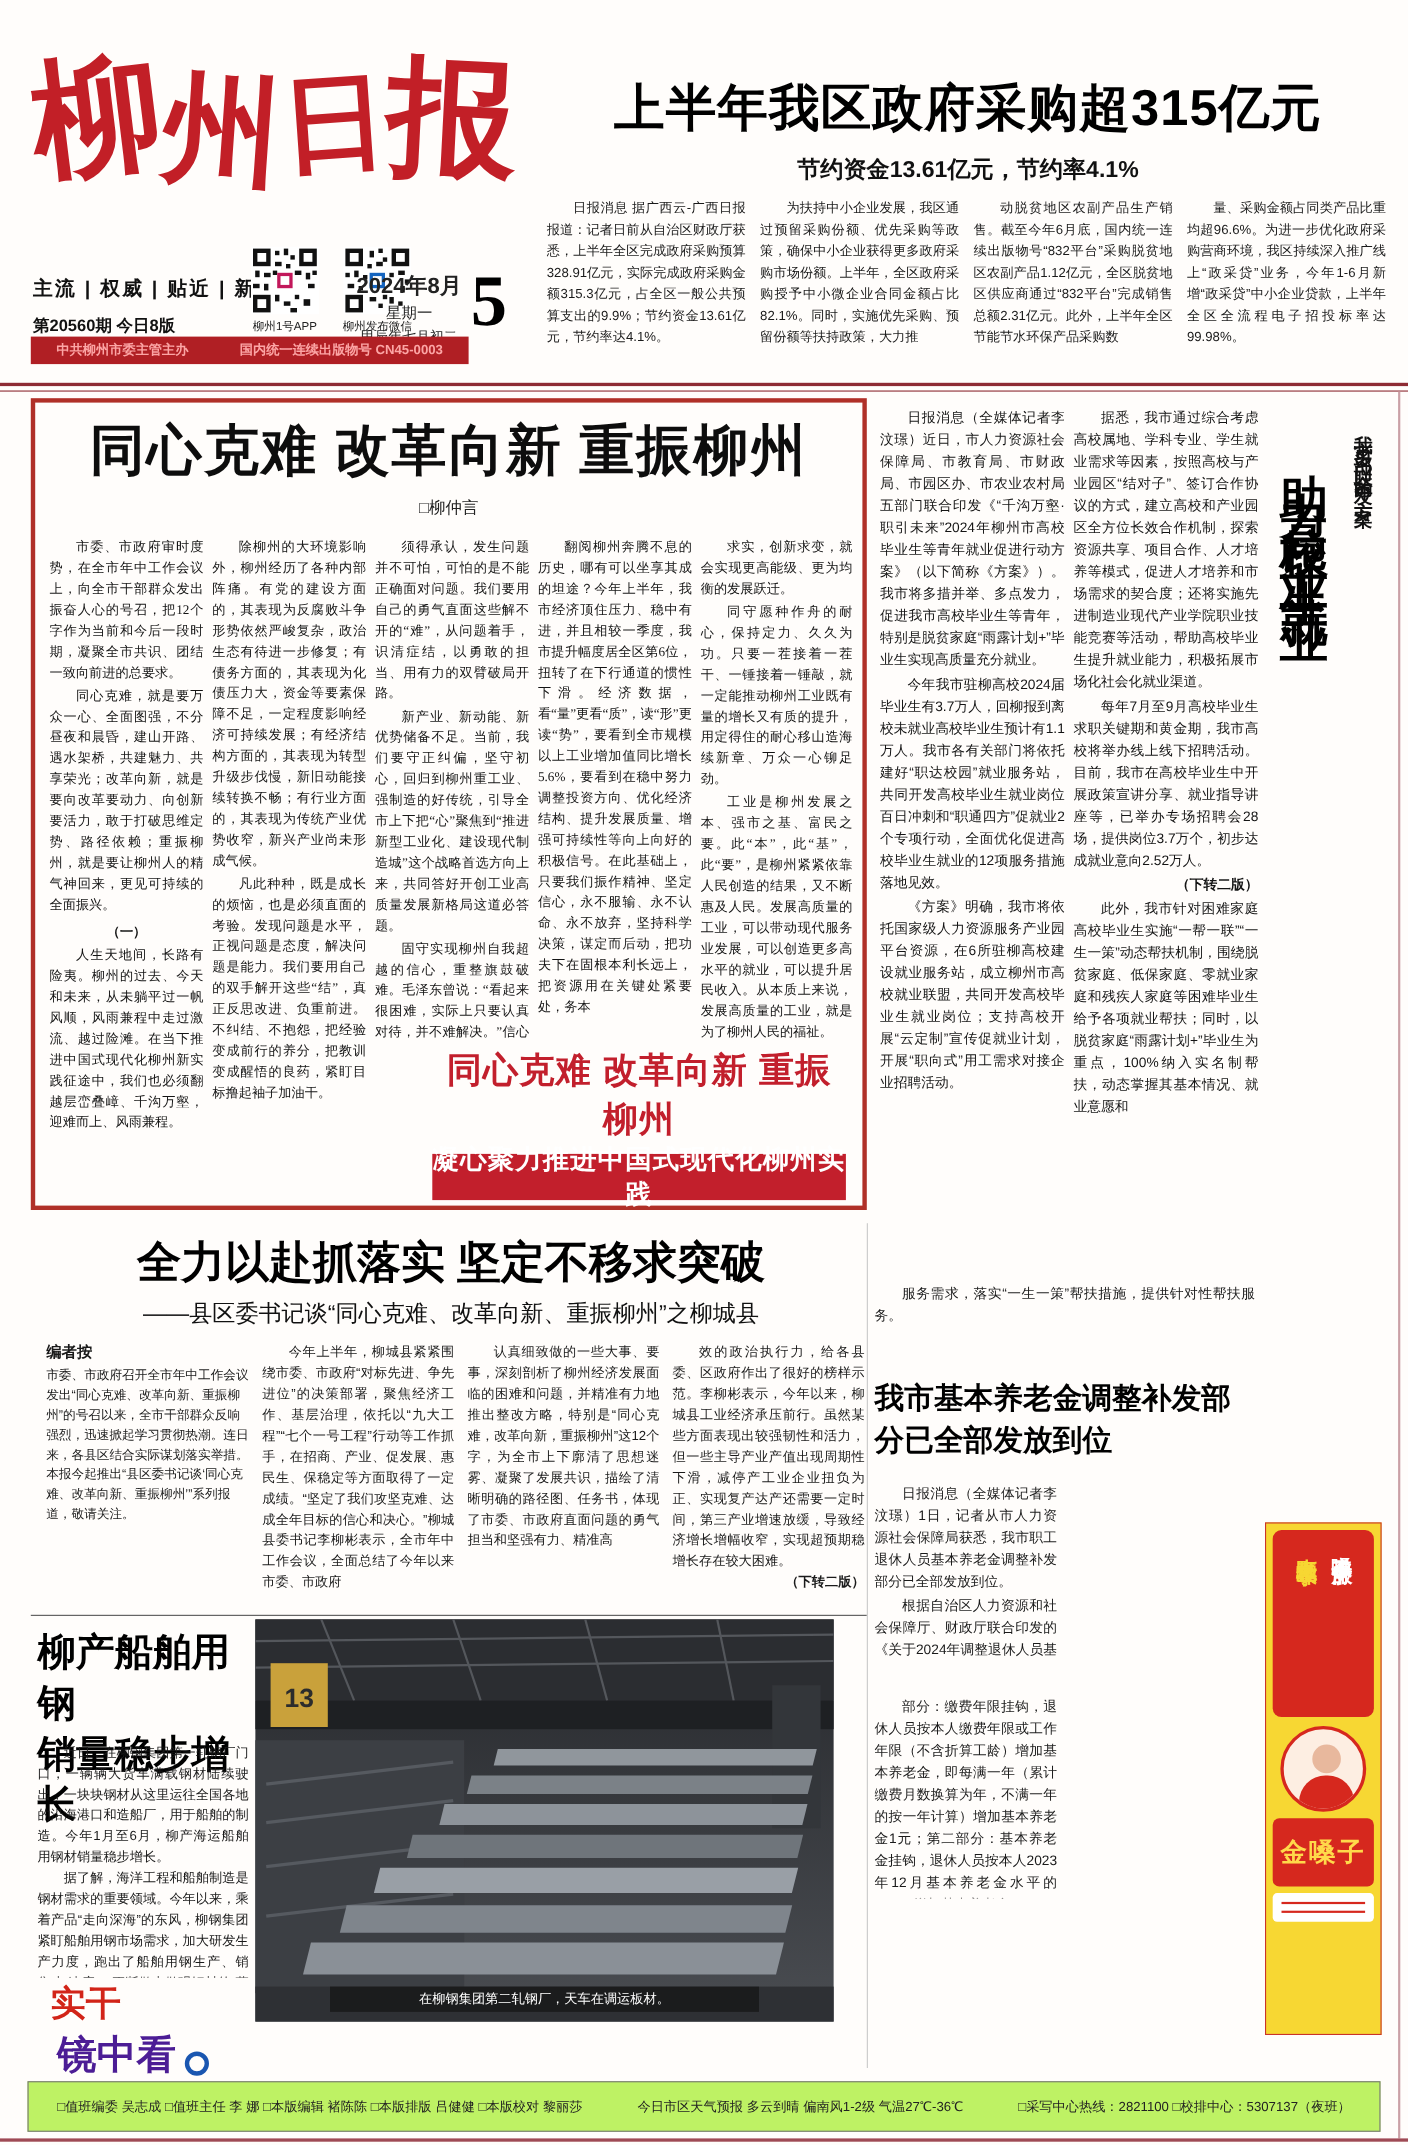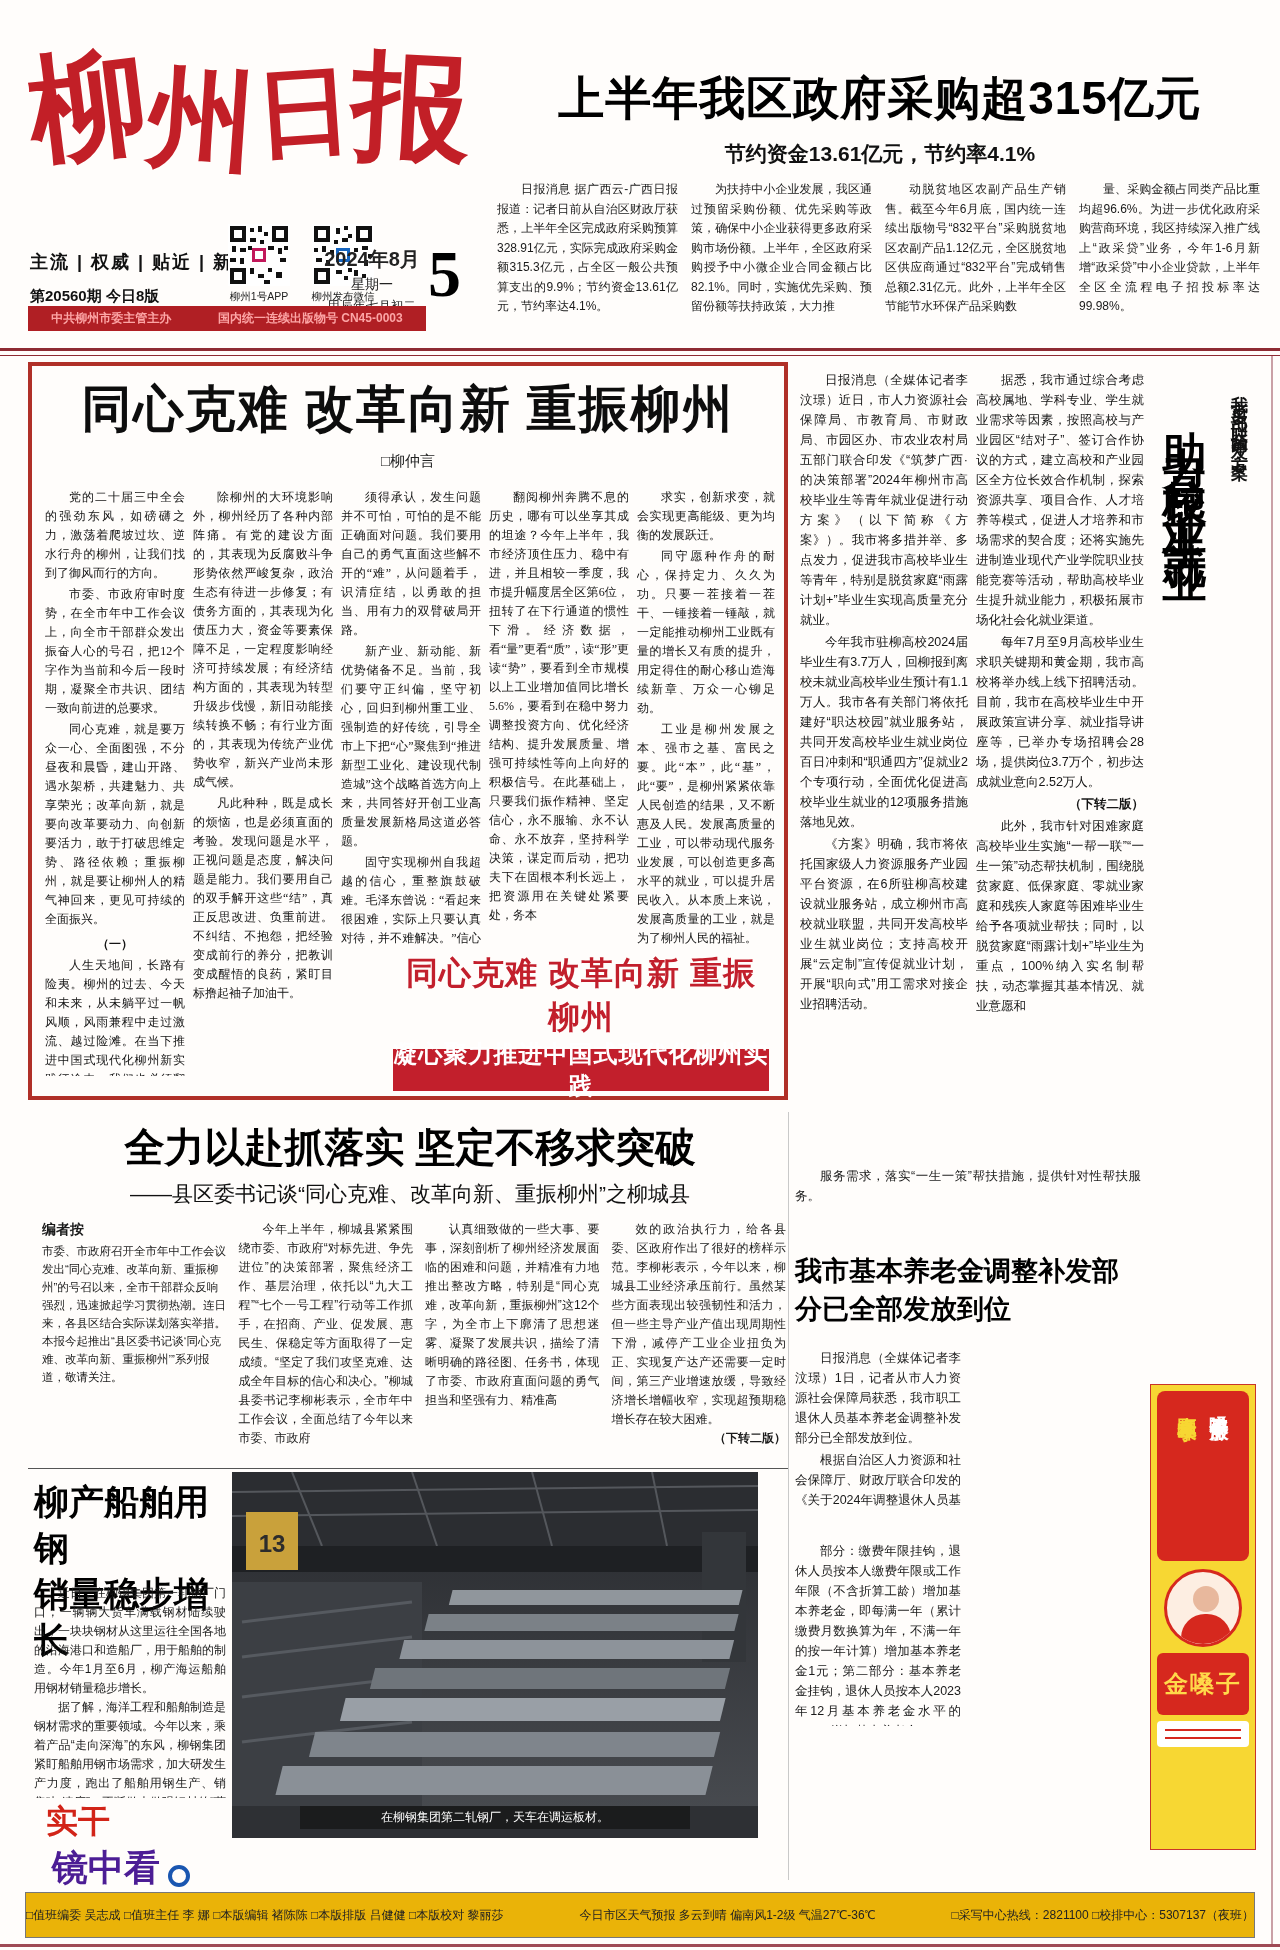--- a/index.html
+++ b/index.html
@@ -117,23 +117,23 @@
                      background:#d6281e; border-radius:24px 24px 0 0; }
   .ad-brand { height:62px; background:#d6281e; border-radius:6px; display:flex;
               align-items:center; justify-content:center; color:#ffd94a;
               font-size:24px; font-weight:900; letter-spacing:2px; }
   .ad-foot { margin-top:6px; height:26px; background:#fff; border-radius:4px; position:relative; }
   .ad-foot::before, .ad-foot::after { content:""; position:absolute; left:8px; right:8px;
               height:2px; background:#d6281e; top:8px; }
   .ad-foot::after { top:16px; }
 
   
-  .footer { left:25px; top:1892px; width:1230px; height:46px; background:#eab308;
+  .footer { left:25px; top:1892px; width:1230px; height:46px; background:#bef264;
             border:1px solid #777; display:flex; align-items:center;
-            justify-content:space-between; padding:0 0; font-size:12px; color:#222; }
+            justify-content:space-between; padding:0 26px; font-size:12px; color:#222; }
   .botline { left:0; top:1944px; width:1280px; height:3px; background:#9f4a55; }
 </style>
 </head>
 <body>
 
 <div class="page">
 
   <div class="abs logo">
     <span>柳</span>
     <span>州</span>
@@ -231,21 +231,20 @@
     <p class="proc-col para">为扶持中小企业发展，我区通过预留采购份额、优先采购等政策，确保中小企业获得更多政府采购市场份额。上半年，全区政府采购授予中小微企业合同金额占比82.1%。同时，实施优先采购、预留份额等扶持政策，大力推</p>
     <p class="proc-col para">动脱贫地区农副产品生产销售。截至今年6月底，国内统一连续出版物号“832平台”采购脱贫地区农副产品1.12亿元，全区脱贫地区供应商通过“832平台”完成销售总额2.31亿元。此外，上半年全区节能节水环保产品采购数</p>
     <p class="proc-col para">量、采购金额占同类产品比重均超96.6%。为进一步优化政府采购营商环境，我区持续深入推广线上“政采贷”业务，今年1-6月新增“政采贷”中小企业贷款，上半年全区全流程电子招投标率达99.98%。</p>
   </div>
 
   <div class="abs edit-box"></div>
   <div class="abs edit-h">同心克难  改革向新  重振柳州</div>
   <div class="abs edit-by">□柳仲言</div>
 
   <div class="abs ecol tall" style="left:45px">
-    <p class="para">党的二十届三中全会的强劲东风，如磅礴之力，激荡着爬坡过坎、逆水行舟的柳州，让我们找到了御风而行的方向。</p>
     <p class="para">市委、市政府审时度势，在全市年中工作会议上，向全市干部群众发出振奋人心的号召，把12个字作为当前和今后一段时期，凝聚全市共识、团结一致向前进的总要求。</p>
     <p class="para">同心克难，就是要万众一心、全面图强，不分昼夜和晨昏，建山开路、遇水架桥，共建魅力、共享荣光；改革向新，就是要向改革要动力、向创新要活力，敢于打破思维定势、路径依赖；重振柳州，就是要让柳州人的精气神回来，更见可持续的全面振兴。</p>
     <p class="smark">（一）</p>
     <p class="para">人生天地间，长路有险夷。柳州的过去、今天和未来，从未躺平过一帆风顺，风雨兼程中走过激流、越过险滩。在当下推进中国式现代化柳州新实践征途中，我们也必须翻越层峦叠嶂、千沟万壑，迎难而上、风雨兼程。</p>
   </div>
   <div class="abs ecol tall" style="left:193px">
     <p class="para">除柳州的大环境影响外，柳州经历了各种内部阵痛。有党的建设方面的，其表现为反腐败斗争形势依然严峻复杂，政治生态有待进一步修复；有债务方面的，其表现为化债压力大，资金等要素保障不足，一定程度影响经济可持续发展；有经济结构方面的，其表现为转型升级步伐慢，新旧动能接续转换不畅；有行业方面的，其表现为传统产业优势收窄，新兴产业尚未形成气候。</p>
     <p class="para">凡此种种，既是成长的烦恼，也是必须直面的考验。发现问题是水平，正视问题是态度，解决问题是能力。我们要用自己的双手解开这些“结”，真正反思改进、负重前进。不纠结、不抱怨，把经验变成前行的养分，把教训变成醒悟的良药，紧盯目标撸起袖子加油干。</p>
   </div>
   <div class="abs ecol short" style="left:341px">
@@ -262,21 +261,21 @@
     <p class="para">工业是柳州发展之本、强市之基、富民之要。此“本”，此“基”，此“要”，是柳州紧紧依靠人民创造的结果，又不断惠及人民。发展高质量的工业，可以带动现代服务业发展，可以创造更多高水平的就业，可以提升居民收入。从本质上来说，发展高质量的工业，就是为了柳州人民的福祉。</p>
 
   </div>
 
   <div class="abs promo">
     <div class="l1">同心克难 改革向新 重振柳州</div>
     <div class="l2">凝心聚力推进中国式现代化柳州实践</div>
   </div>
 
   <div class="abs emp-col" style="left:800px">
-    <p class="para">日报消息（全媒体记者李汶璟）近日，市人力资源社会保障局、市教育局、市财政局、市园区办、市农业农村局五部门联合印发《“筑梦广西·的决策部署”2024年柳州市高校毕业生等青年就业促进行动方案》（以下简称《方案》）。我市将多措并举、多点发力，促进我市高校毕业生等青年，特别是脱贫家庭“雨露计划+”毕业生实现高质量充分就业。</p>
+    <p class="para">日报消息（全媒体记者李汶璟）近日，市人力资源社会保障局、市教育局、市财政局、市园区办、市农业农村局五部门联合印发《“千沟万壑·职引未来”2024年柳州市高校毕业生等青年就业促进行动方案》（以下简称《方案》）。我市将多措并举、多点发力，促进我市高校毕业生等青年，特别是脱贫家庭“雨露计划+”毕业生实现高质量充分就业。</p>
     <p class="para">今年我市驻柳高校2024届毕业生有3.7万人，回柳报到离校未就业高校毕业生预计有1.1万人。我市各有关部门将依托建好“职达校园”就业服务站，共同开发高校毕业生就业岗位百日冲刺和“职通四方”促就业2个专项行动，全面优化促进高校毕业生就业的12项服务措施落地见效。</p>
     <p class="para">《方案》明确，我市将依托国家级人力资源服务产业园平台资源，在6所驻柳高校建设就业服务站，成立柳州市高校就业联盟，共同开发高校毕业生就业岗位；支持高校开展“云定制”宣传促就业计划，开展“职向式”用工需求对接企业招聘活动。</p>
   </div>
   <div class="abs emp-col" style="left:976px">
     <p class="para">据悉，我市通过综合考虑高校属地、学科专业、学生就业需求等因素，按照高校与产业园区“结对子”、签订合作协议的方式，建立高校和产业园区全方位长效合作机制，探索资源共享、项目合作、人才培养等模式，促进人才培养和市场需求的契合度；还将实施先进制造业现代产业学院职业技能竞赛等活动，帮助高校毕业生提升就业能力，积极拓展市场化社会化就业渠道。</p>
     <p class="para">每年7月至9月高校毕业生求职关键期和黄金期，我市高校将举办线上线下招聘活动。目前，我市在高校毕业生中开展政策宣讲分享、就业指导讲座等，已举办专场招聘会28场，提供岗位3.7万个，初步达成就业意向2.52万人。</p>
     <p class="jump">（下转二版）</p>
     <p class="para">此外，我市针对困难家庭高校毕业生实施“一帮一联”“一生一策”动态帮扶机制，围绕脱贫家庭、低保家庭、零就业家庭和残疾人家庭等困难毕业生给予各项就业帮扶；同时，以脱贫家庭“雨露计划+”毕业生为重点，100%纳入实名制帮扶，动态掌握其基本情况、就业意愿和</p>
   </div>
   <div class="abs emp-kicker">我市多部门联合印发《方案》</div>

